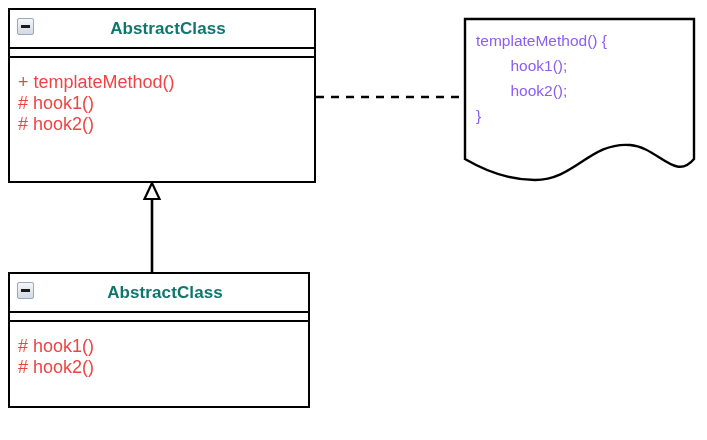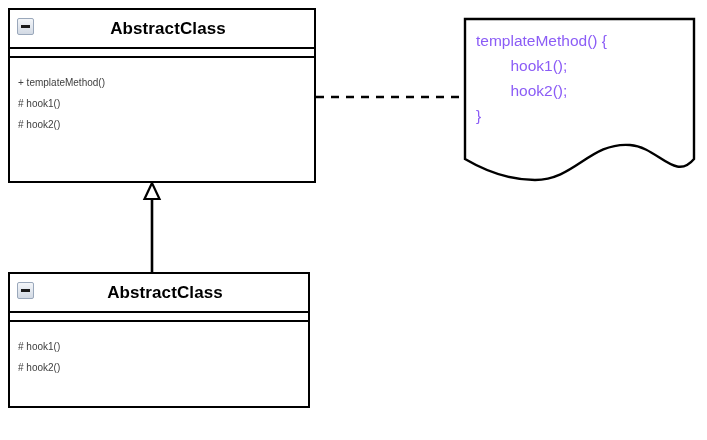--- a/index.html
+++ b/index.html
@@ -32,43 +32,43 @@
     box-sizing: border-box;
     height: 39px;
     border-bottom: 2px solid #000000;
     display: flex;
     align-items: center;
     justify-content: center;
   }
   .uml-class-title {
     font-size: 17px;
     font-weight: bold;
-    color: #000000;
+    color: #0f766e;
     letter-spacing: 0.1px;
     text-align: center;
     padding-left: 18px;
     padding-right: 6px;
     white-space: nowrap;
   }
   
   .uml-sep {
     height: 9px;
     box-sizing: border-box;
     border-bottom: 2px solid #000000;
     background: #ffffff;
   }
   .uml-class-body {
     box-sizing: border-box;
     padding: 14px 0 0 8px;
     background: #ffffff;
   }
   .uml-member {
-    font-size: 10px;
+    font-size: 18px;
     line-height: 21px;
-    color: #404040;
+    color: #ef4444;
     white-space: pre;
   }
 
   
   .collapse-box {
     position: absolute;
     left: 7px;
     top: 8px;
     width: 17px;
     height: 17px;

